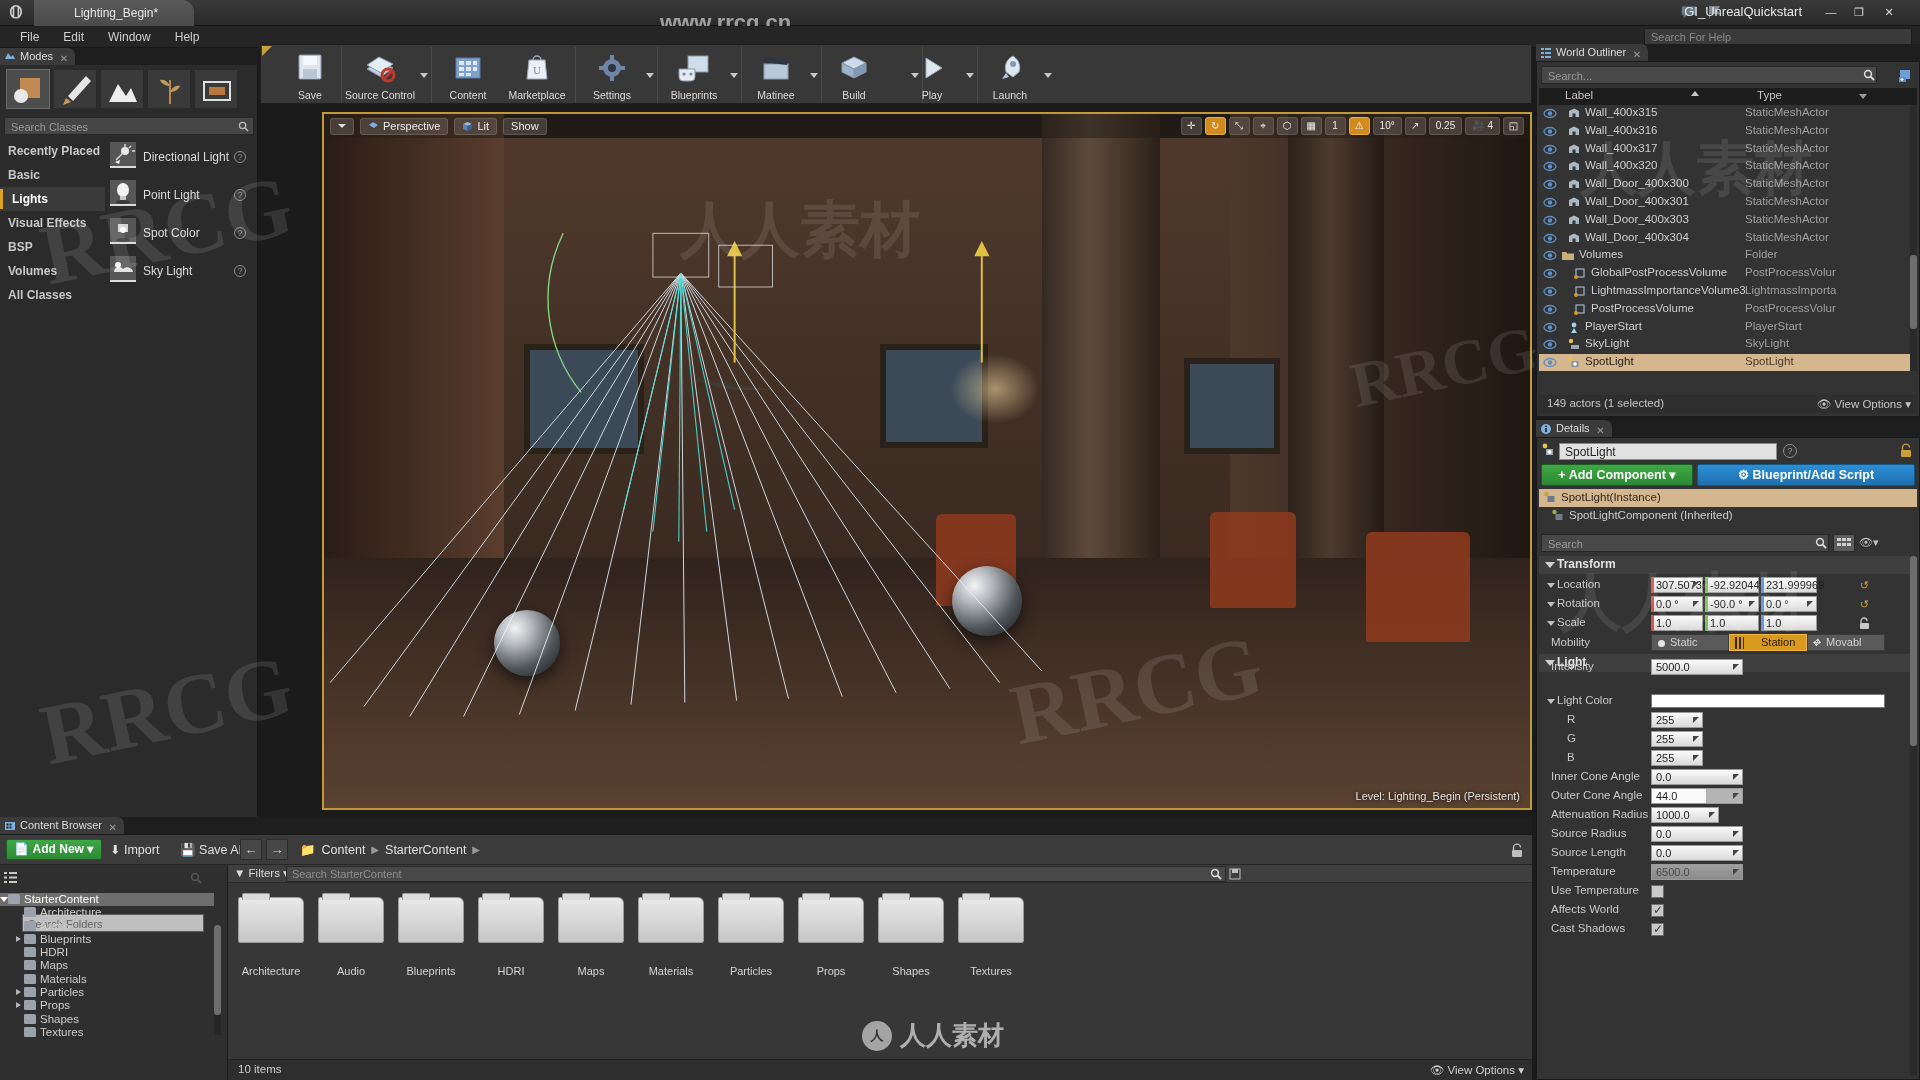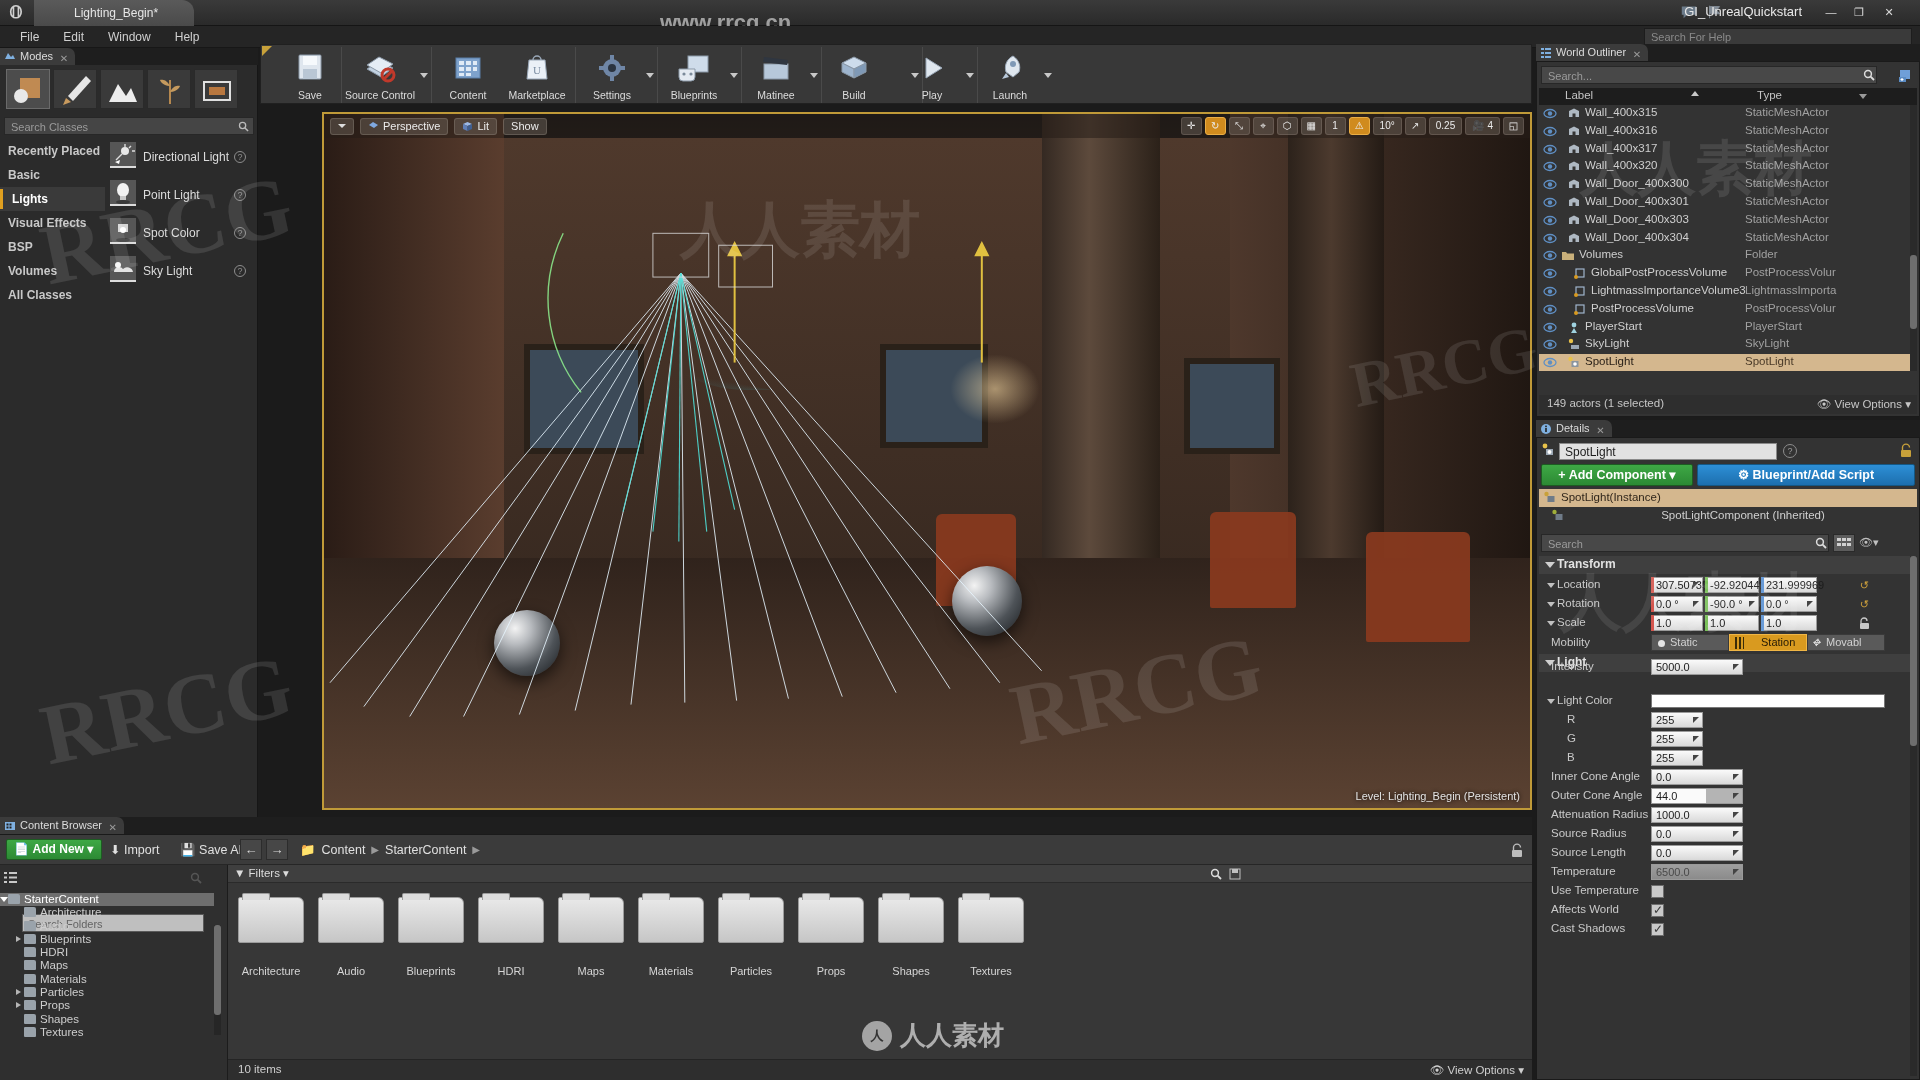--- a/index.html
+++ b/index.html
@@ -170,21 +170,21 @@
   #btn-addcomp { position:absolute; left:4px; top:26px; width:152px; height:22px;
     background:linear-gradient(180deg,#3ea845,#2c8a34); border:1px solid #1d5c22; border-radius:2px;
     color:#fff; font-size:12.5px; font-weight:bold; line-height:20px; text-align:center; }
   #btn-bp { position:absolute; left:160px; top:26px; width:218px; height:22px;
     background:linear-gradient(180deg,#2d8fd6,#1d6fae); border:1px solid #145784; border-radius:2px;
     color:#fff; font-size:12.5px; font-weight:bold; line-height:20px; text-align:center; }
   #comp-sel { position:absolute; left:2px; top:51px; width:378px; height:18px; background:#d4b78e;
     color:#30261b; font-size:11.5px; line-height:17px; padding-left:22px; }
   #comp-sel .ci { position:absolute; left:4px; top:2px; width:14px; height:13px; }
   #comp-inh { position:absolute; left:2px; top:69px; width:378px; height:18px; color:#cfcfcf;
-    font-size:11.5px; line-height:17px; padding-left:30px;text-align:center; }
+    font-size:11.5px; line-height:17px; padding-left:30px; }
   #comp-inh .ci { position:absolute; left:12px; top:2px; width:14px; height:13px; }
   #det-search { position:absolute; left:4px; top:96px; width:288px; height:18px; background:#484848;
     border:1px solid #272727; font-size:11px; color:#9b9b9b; padding:1px 18px 1px 6px; line-height:16px; }
   #det-smag { position:absolute; left:278px; top:99px; width:12px; height:12px; }
   #det-grid { position:absolute; left:296px; top:96px; width:22px; height:18px; background:#5c5c5c;
     border:1px solid #2a2a2a; }
   #det-eye { position:absolute; left:322px; top:98px; font-size:11px; color:#c0c0c0; }
 
   .sec { position:absolute; left:2px; width:378px; height:18px; background:#3f3f3f;
     font-size:12px; font-weight:bold; color:#e2e2e2; line-height:17px; padding-left:18px; }
@@ -1034,21 +1034,21 @@
   <div class="prow" style="top:330px;">
     <span class="pl">Inner Cone Angle</span>
     <span class="num" style="left:112px;width:92px;"><span>0.0</span></span>
   </div>
   <div class="prow" style="top:349px;">
     <span class="pl">Outer Cone Angle</span>
     <span class="num" style="left:112px;width:92px;background:linear-gradient(90deg,#fafafa 0 60%,#b4b4b4 60%);"><span>44.0</span></span>
   </div>
   <div class="prow" style="top:368px;">
     <span class="pl">Attenuation Radius</span>
-    <span class="num" style="left:112px;width:92px;"><span>1000.0</span></span>
+    <span class="num" style="left:112px;width:68px;"><span>1000.0</span></span>
   </div>
   <div class="prow" style="top:387px;">
     <span class="pl">Source Radius</span>
     <span class="num" style="left:112px;width:92px;"><span>0.0</span></span>
   </div>
   <div class="prow" style="top:406px;">
     <span class="pl">Source Length</span>
     <span class="num" style="left:112px;width:92px;"><span>0.0</span></span>
   </div>
   <div class="prow" style="top:425px;">
@@ -1192,20 +1192,23 @@
         <i></i>
       </div>
   </div>
 
   <div id="cb-right">
     <div id="cb-filt">
       <div id="filters-btn">
         <span>▼</span>
         <span>Filters</span>
         <span>▾</span>
+      </div>
+      <div id="cb-assetsearch">
+        <span>Search StarterContent</span>
       </div>
       <svg id="cb-as-mag" viewBox="0 0 12 12">
           <circle cx="5" cy="5" r="3.4" fill="none" stroke="#ddd" stroke-width="1.5"></circle>
           <path d="M7.6 7.6L11 11" stroke="#ddd" stroke-width="1.8"></path>
         </svg>
       <svg id="cb-as-save" viewBox="0 0 14 14">
           <rect x="2" y="2" width="10" height="10" fill="none" stroke="#c0c0c0"></rect>
           <rect x="4" y="2" width="6" height="4" fill="#c0c0c0"></rect>
         </svg>
     </div>

